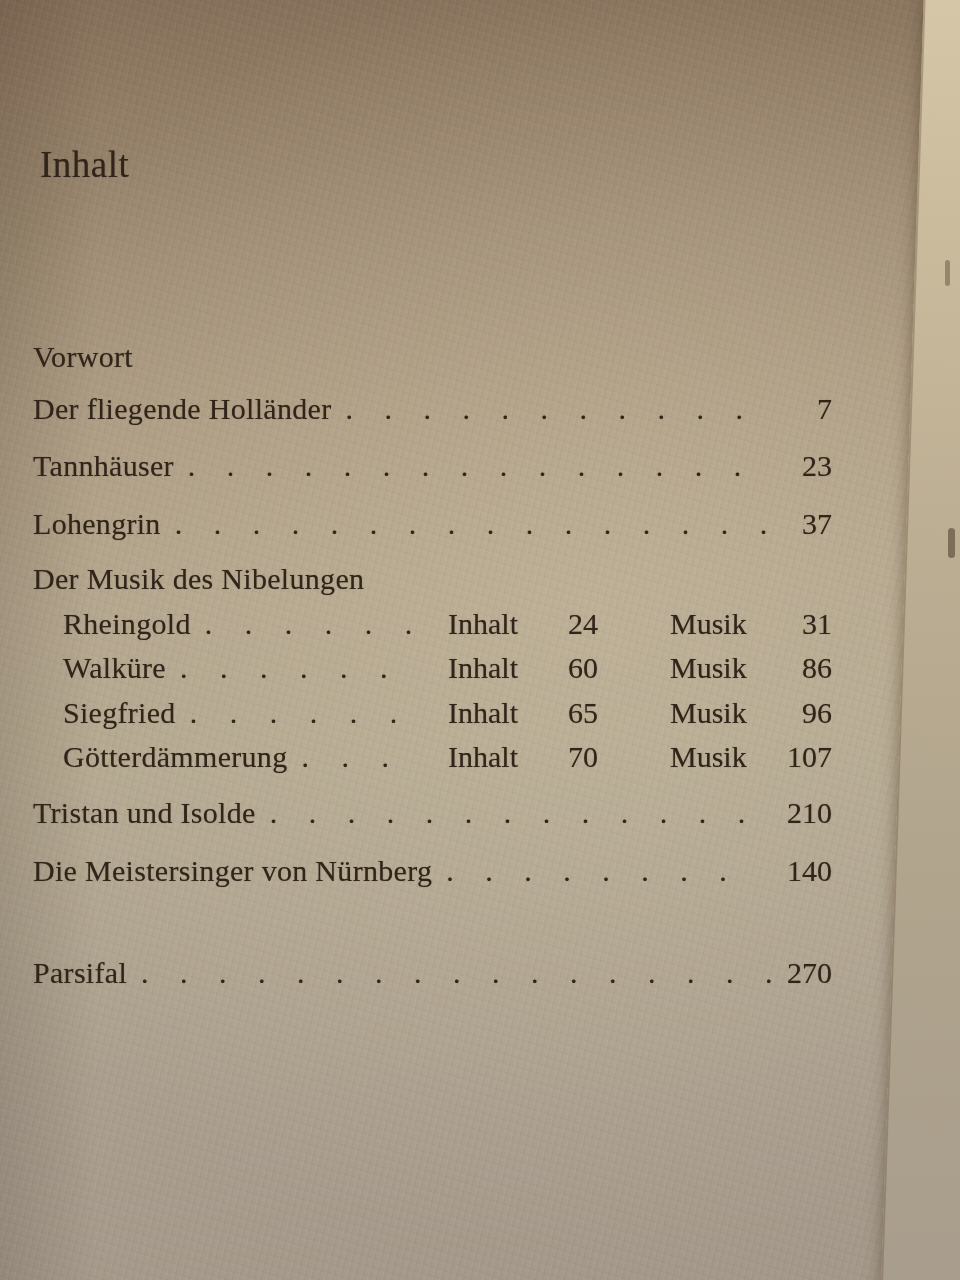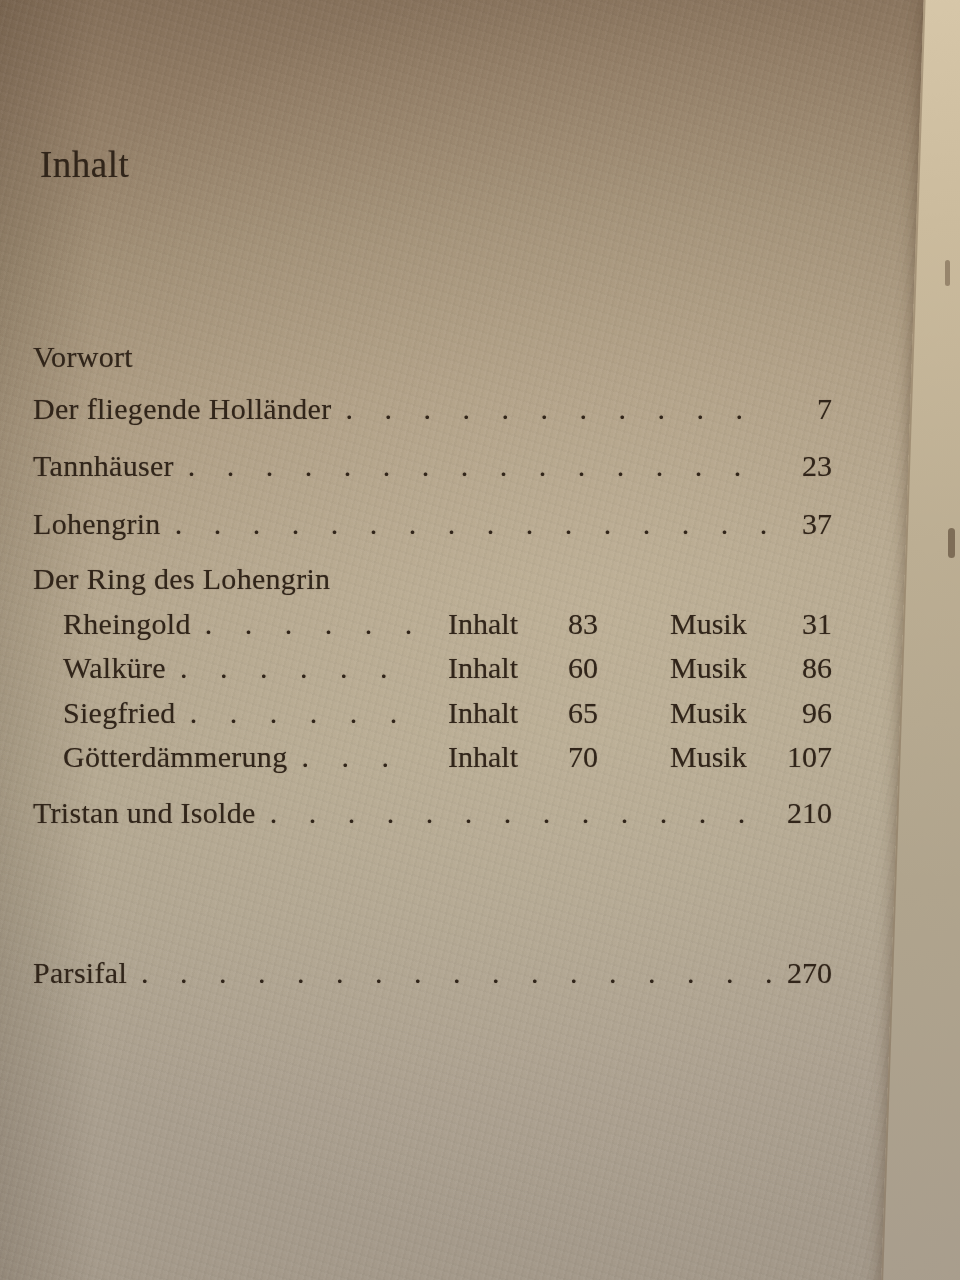--- a/index.html
+++ b/index.html
@@ -152,28 +152,28 @@
     <span class="pagenum">23</span>
   </div>
 
   <div class="row ink" style="top:507px">
     <span class="label">Lohengrin</span>
     <span class="dots">. . . . . . . . . . . . . . . .</span>
     <span class="pagenum">37</span>
   </div>
 
   <div class="row ink" style="top:562px">
-    <span class="label">Der Ring des Lohengrin</span>
+    <span class="label">Der Musik des Nibelungen</span>
   </div>
 
   <div class="row sub ink" style="top:607px">
     <span class="label">Rheingold</span>
     <span class="dots">. . . . . .</span>
     <span class="col-label">Inhalt</span>
-    <span class="col-num">83</span>
+    <span class="col-num">24</span>
     <span class="col-gap"></span>
     <span class="col-label2">Musik</span>
     <span class="col-num2">31</span>
   </div>
 
   <div class="row sub ink" style="top:651px">
     <span class="label">Walküre</span>
     <span class="dots">. . . . . .</span>
     <span class="col-label">Inhalt</span>
     <span class="col-num">60</span>
@@ -201,19 +201,24 @@
     <span class="col-label2">Musik</span>
     <span class="col-num2">107</span>
   </div>
 
   <div class="row ink" style="top:796px">
     <span class="label">Tristan und Isolde</span>
     <span class="dots">. . . . . . . . . . . . .</span>
     <span class="pagenum">210</span>
   </div>
 
+  <div class="row ink" style="top:854px">
+    <span class="label">Die Meistersinger von Nürnberg</span>
+    <span class="dots">. . . . . . . .</span>
+    <span class="pagenum">140</span>
+  </div>
 
   <div class="row ink" style="top:956px">
     <span class="label">Parsifal</span>
     <span class="dots">. . . . . . . . . . . . . . . . .</span>
     <span class="pagenum">270</span>
   </div>
 </div>
 
 </body></html>

